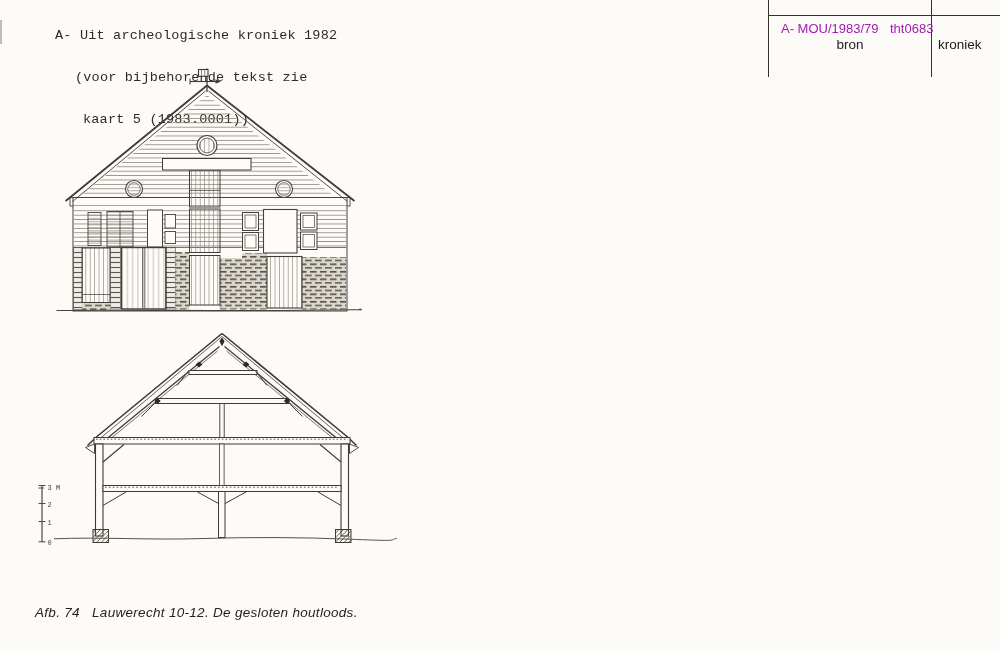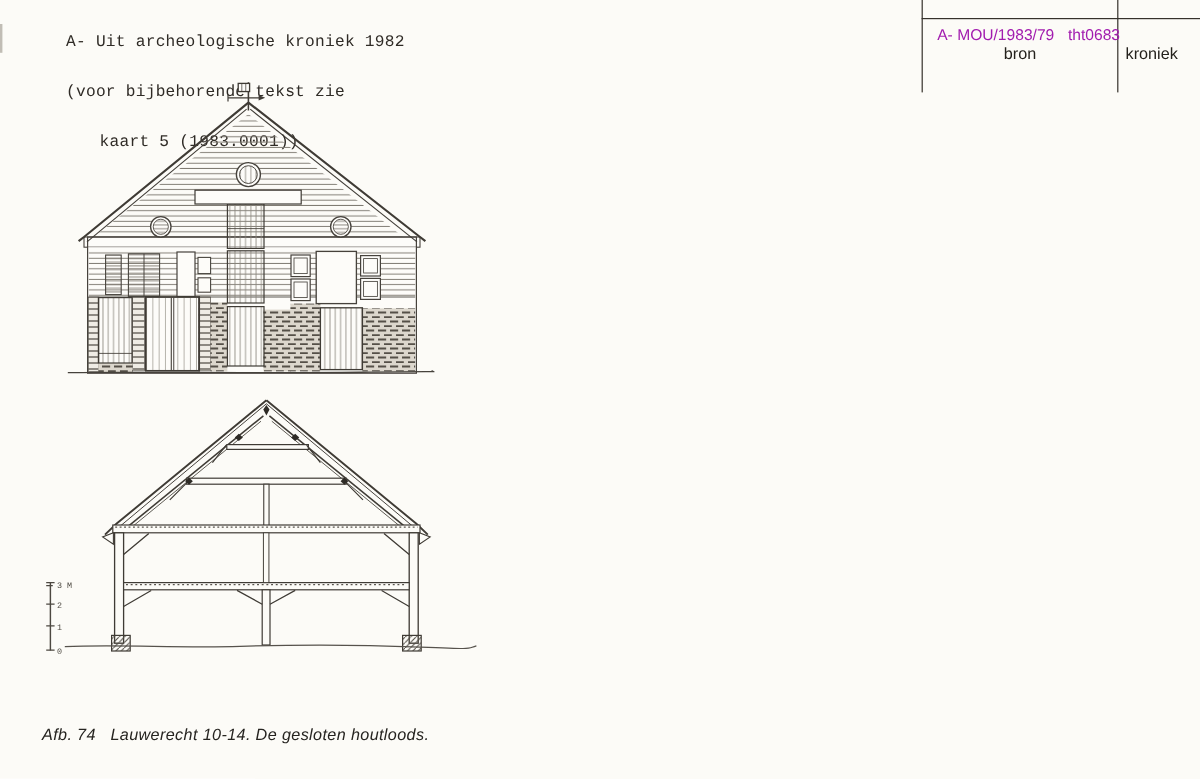--- a/index.html
+++ b/index.html
@@ -8,21 +8,21 @@
     background:#fcfbf7;
     font-family:"Liberation Sans",sans-serif;
   }
   
   .note{
     position:absolute;left:55px;top:1px;
     font-family:"Liberation Mono","DejaVu Sans Mono",monospace;
     font-size:13.5px;line-height:14px;color:#2f2b26;
     letter-spacing:0.2px;white-space:pre;
   }
-  .note .l2{}
+  .note .l2{margin-left:20px;}
   .note .l3{margin-left:28px;}
   
   .tline{position:absolute;background:#35312b;}
   .t-v1{left:768px;top:0;width:1px;height:77px;}
   .t-v2{left:931px;top:0;width:1px;height:77px;}
   .t-h1{left:768px;top:15px;width:232px;height:1px;}
   .t-head{position:absolute;top:1px;font-size:13.5px;color:#24211c;margin-top:36px;}
   .t-head.bron{left:769px;width:162px;text-align:center;}
   .t-head.verwerkt{left:938px;}
   .t-cell{
@@ -238,17 +238,17 @@
       <rect x="218.5" y="491.5" width="6.5" height="46" fill="#fcfbf7" stroke-width="1"></rect>
       <path d="M103 505.5 L126 492 M341 505.5 L318 492 M218.5 503.5 L197.5 492 M225 503.5 L246 492" stroke-width="1"></path>
       <rect x="93" y="529.5" width="15.5" height="13" fill="url(#pHatch)" stroke-width="1"></rect>
       <rect x="335.5" y="529.5" width="15.5" height="13" fill="url(#pHatch)" stroke-width="1"></rect>
     </g>
 
     <path d="M54 538.8 C 100 536.8, 150 540.2, 200 538.6 S 300 537.2, 350 539.2 S 388 540.6, 397 538.2" fill="none" stroke="#56524c" stroke-width="1"></path>
   </svg>
 
   <div class="caption">
-    <div>Afb. 74   Lauwerecht 10-14. De gesloten houtloods.</div>
+    <div>Afb. 74   Lauwerecht 10-12. De gesloten houtloods.</div>
     
   </div>
 
 </div>
 
 </body></html>

